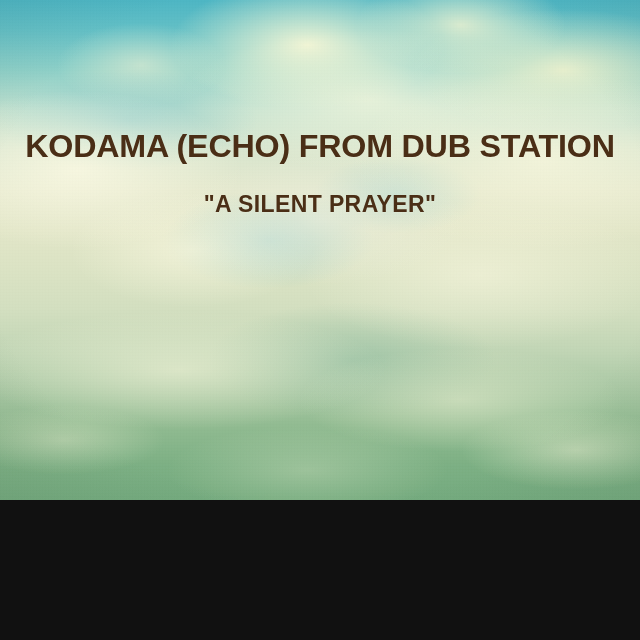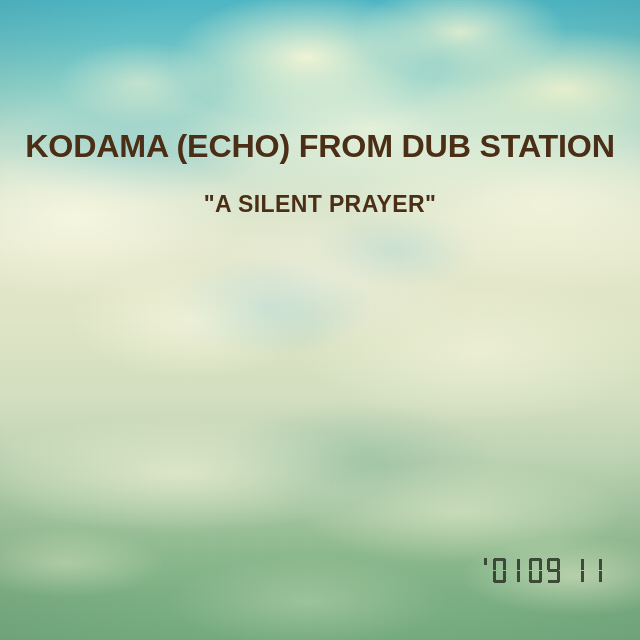--- a/index.html
+++ b/index.html
@@ -4,21 +4,21 @@
 <style>
   html, body {
     margin: 0;
     padding: 0;
     background: #111;
   }
 
   #cover {
     position: relative;
     width: 640px;
-    height: 640px;
+    height: 500px;
     overflow: hidden;
     font-family: "Liberation Sans", sans-serif;
     
     background:
       linear-gradient(to bottom,
         #4db6c4 0%,
         #63c0c6 6%,
         #8ed0c8 14%,
         #bfe0cf 22%,
         #d9e6cf 30%,

